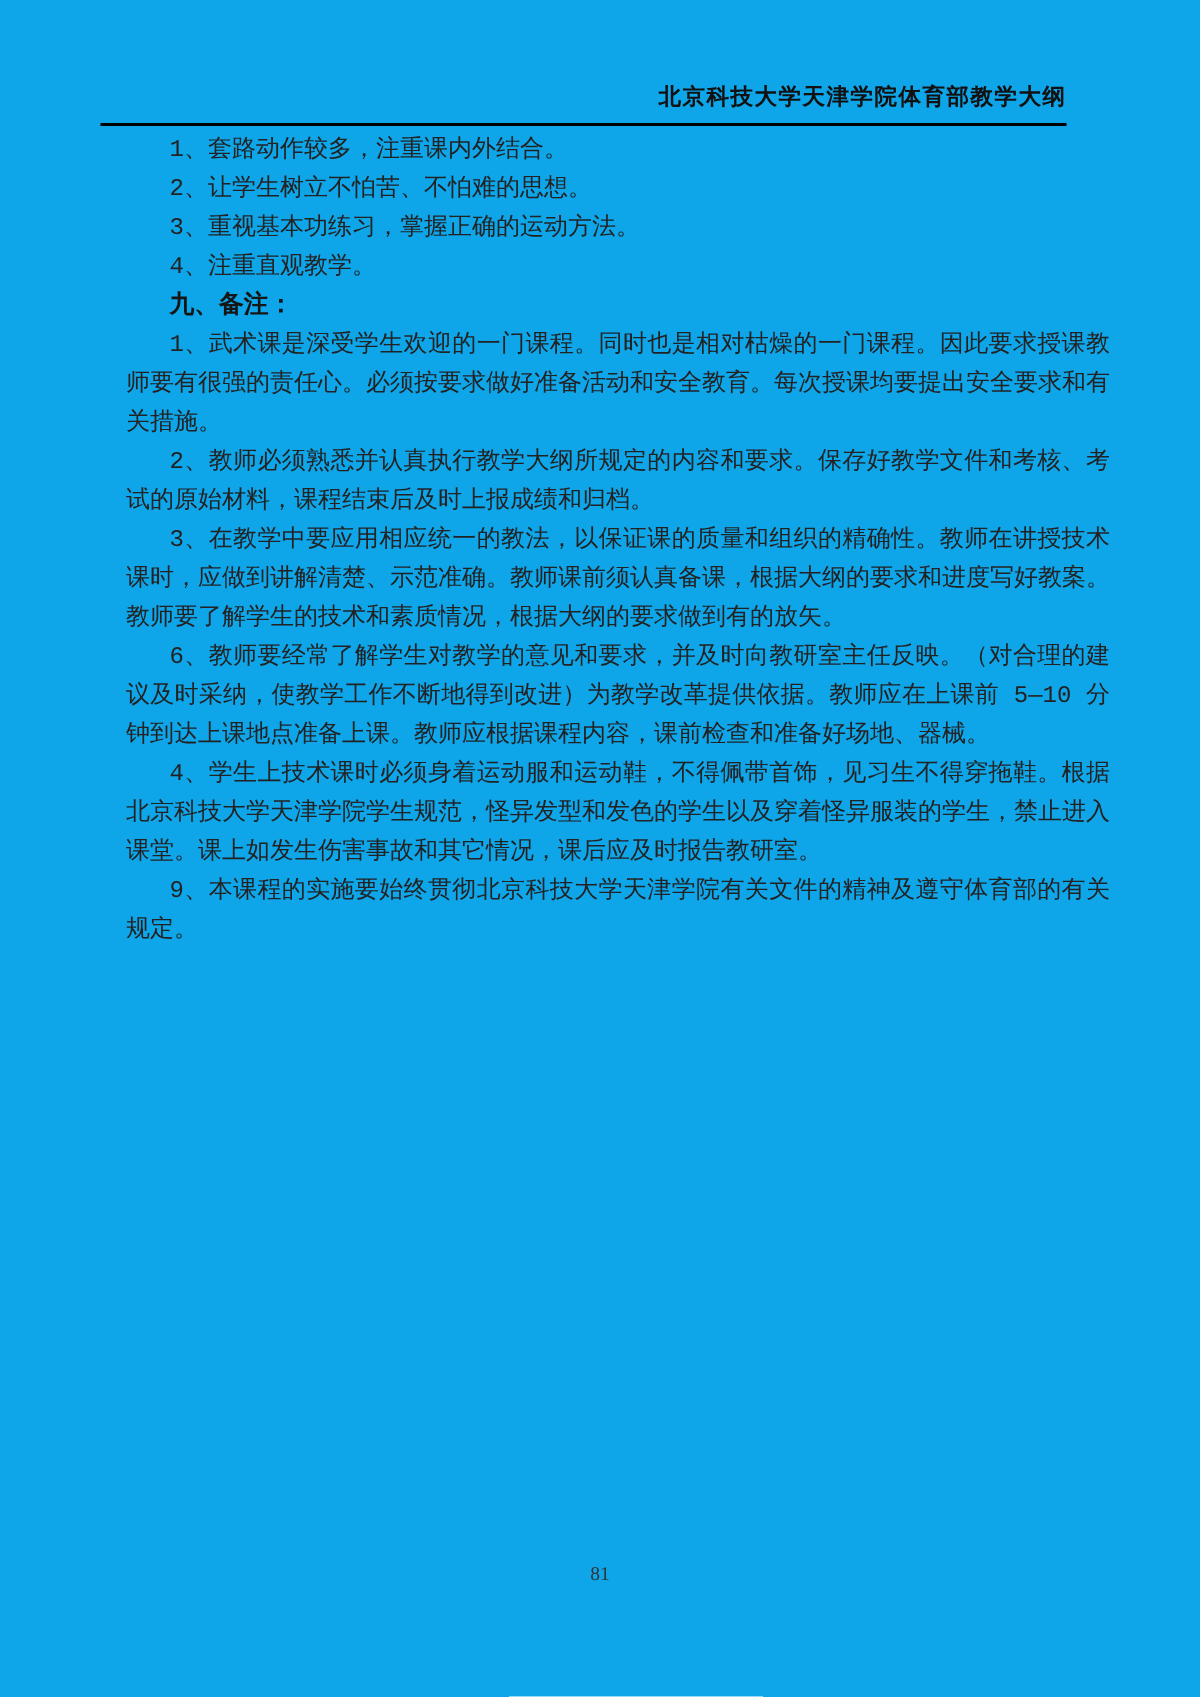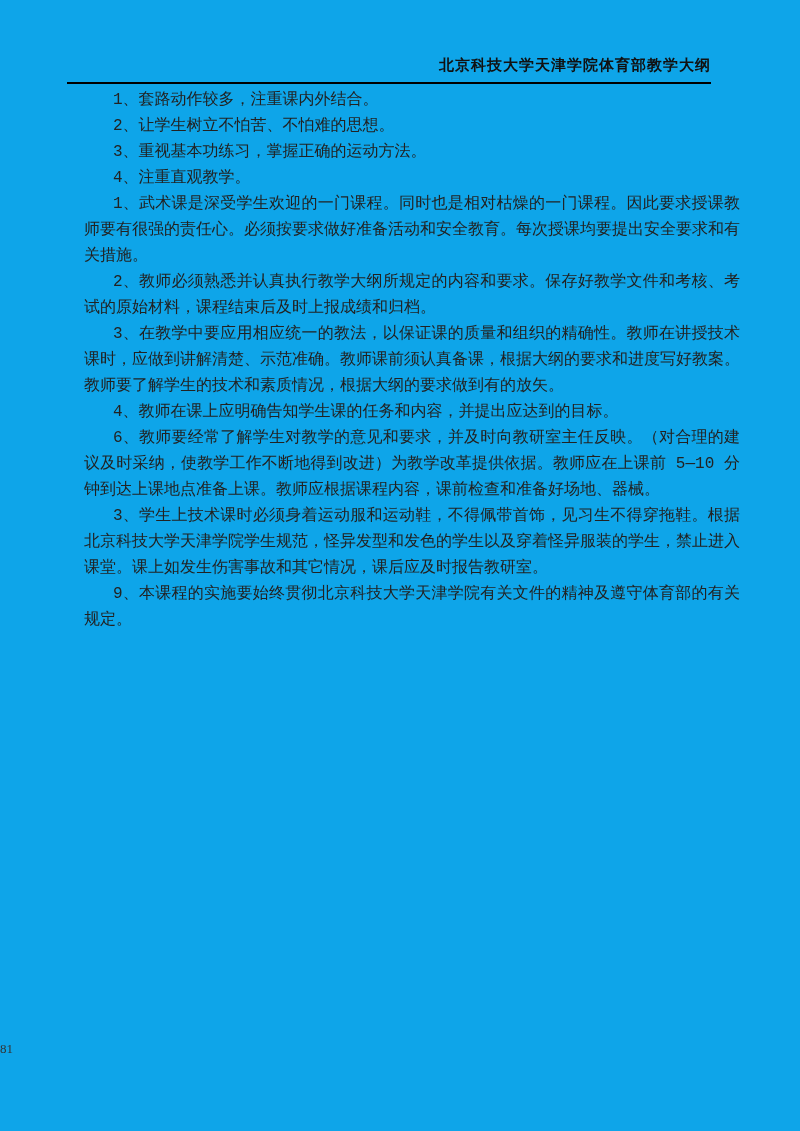--- a/index.html
+++ b/index.html
@@ -51,48 +51,48 @@
     line-height: 26px;
     font-weight: bold;
     color: #161616;
     text-indent: 0;
   }
   .footer {
     position: absolute;
     top: 1041px;
     left: 0;
     width: 100%;
-    text-align: left;
+    text-align: center;
     font-size: 13px;
     line-height: 16px;
     color: #333333;
   }
 </style>
 </head>
 <body>
 
 <div class="page">
 
   <div class="header">
     <span>北京科技大学天津学院体育部教学大纲</span>
   </div>
 
   <div class="content">
     <p>1、套路动作较多，注重课内外结合。</p>
     <p>2、让学生树立不怕苦、不怕难的思想。</p>
     <p>3、重视基本功练习，掌握正确的运动方法。</p>
     <p>4、注重直观教学。</p>
 
+    <p class="section-heading">九、备注：</p>
 
     <p>1、武术课是深受学生欢迎的一门课程。同时也是相对枯燥的一门课程。因此要求授课教师要有很强的责任心。必须按要求做好准备活动和安全教育。每次授课均要提出安全要求和有关措施。</p>
     <p>2、教师必须熟悉并认真执行教学大纲所规定的内容和要求。保存好教学文件和考核、考试的原始材料，课程结束后及时上报成绩和归档。</p>
     <p>3、在教学中要应用相应统一的教法，以保证课的质量和组织的精确性。教师在讲授技术课时，应做到讲解清楚、示范准确。教师课前须认真备课，根据大纲的要求和进度写好教案。教师要了解学生的技术和素质情况，根据大纲的要求做到有的放矢。</p>
-    <p>4、教师在课上应明确告知学生课的任务和内容，并提出应达到的目标。</p>
     <p>6、教师要经常了解学生对教学的意见和要求，并及时向教研室主任反映。（对合理的建议及时采纳，使教学工作不断地得到改进）为教学改革提供依据。教师应在上课前 5—10 分钟到达上课地点准备上课。教师应根据课程内容，课前检查和准备好场地、器械。</p>
-    <p>3、学生上技术课时必须身着运动服和运动鞋，不得佩带首饰，见习生不得穿拖鞋。根据北京科技大学天津学院学生规范，怪异发型和发色的学生以及穿着怪异服装的学生，禁止进入课堂。课上如发生伤害事故和其它情况，课后应及时报告教研室。</p>
+    <p>4、学生上技术课时必须身着运动服和运动鞋，不得佩带首饰，见习生不得穿拖鞋。根据北京科技大学天津学院学生规范，怪异发型和发色的学生以及穿着怪异服装的学生，禁止进入课堂。课上如发生伤害事故和其它情况，课后应及时报告教研室。</p>
     <p>9、本课程的实施要始终贯彻北京科技大学天津学院有关文件的精神及遵守体育部的有关规定。</p>
   </div>
 
   <div class="footer">
     <span>81</span>
   </div>
 
 </div>
 
 </body></html>

